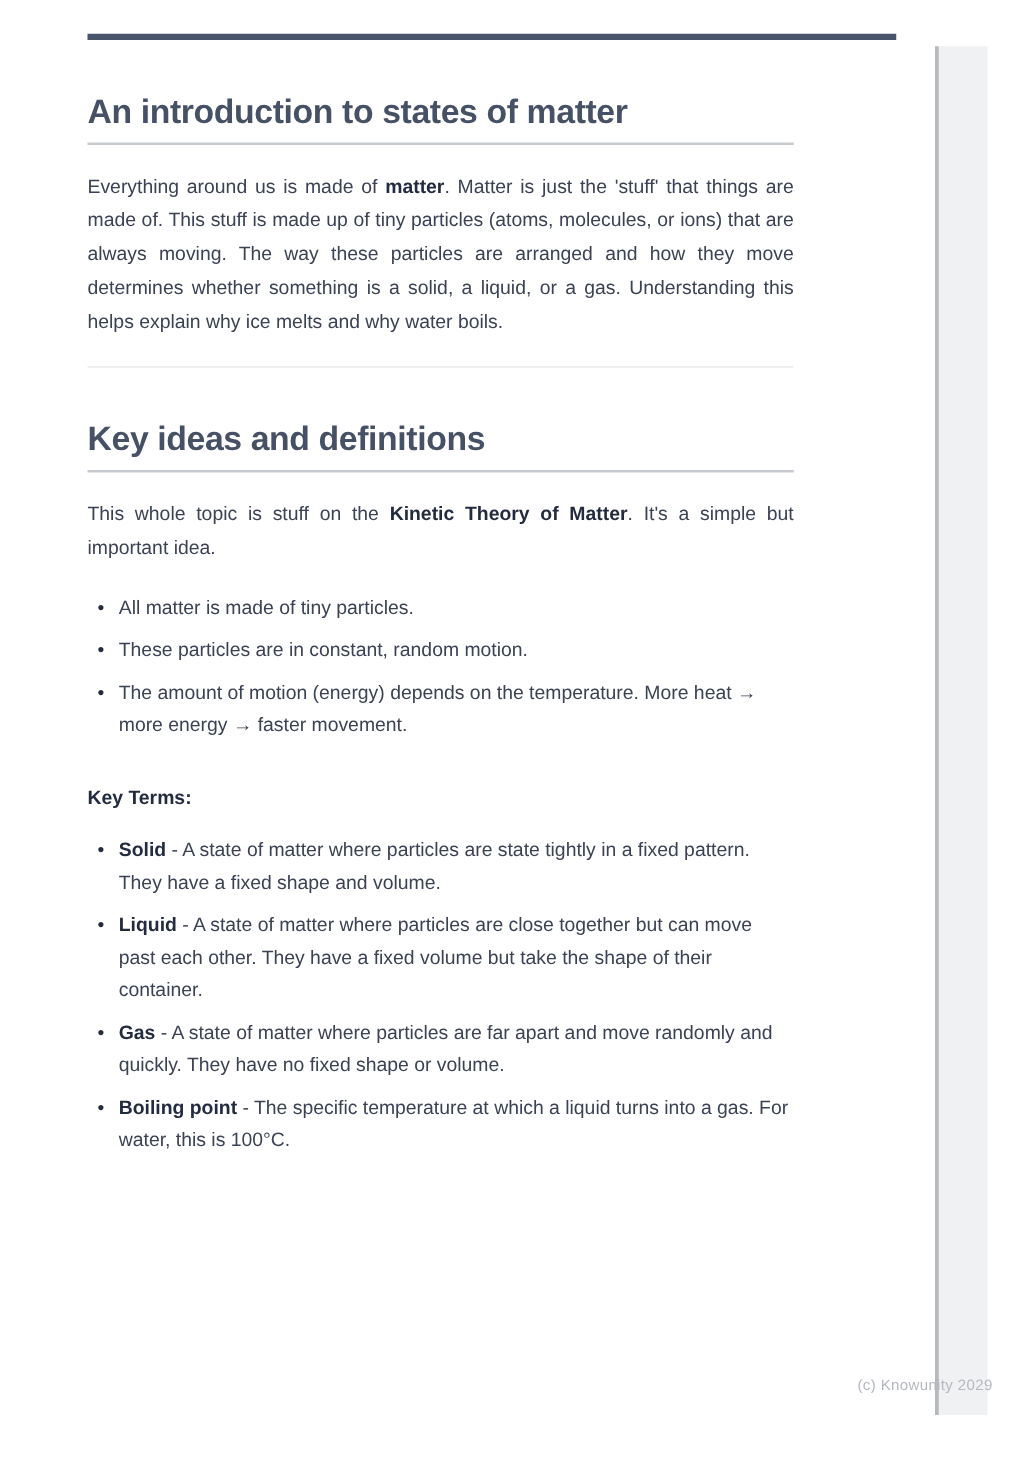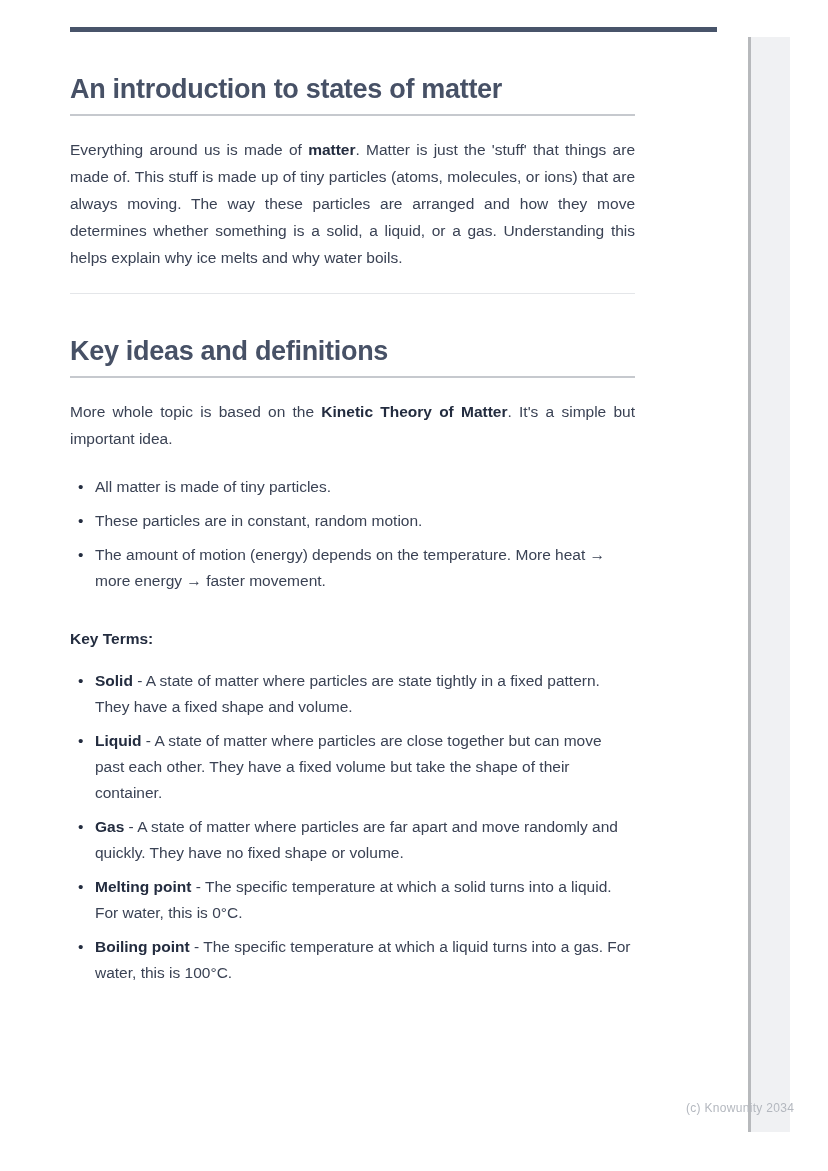--- a/index.html
+++ b/index.html
@@ -89,37 +89,36 @@
       <h2>An introduction to states of matter</h2>
       <div class="h2-rule"></div>
       <p class="body just"><span>Everything around us is made of </span><b>matter</b><span>. Matter is just the 'stuff' that things are made of. This stuff is made up of tiny particles (atoms, molecules, or ions) that are always moving. The way these particles are arranged and how they move determines whether something is a solid, a liquid, or a gas. Understanding this helps explain why ice melts and why water boils.</span></p>
     </section>
 
     <hr class="divider">
 
     <section>
       <h2>Key ideas and definitions</h2>
       <div class="h2-rule"></div>
-      <p class="body just"><span>More whole topic is based on the </span><b>Kinetic Theory of Matter</b><span>. It's a simple but important idea.</span></p>
+      <p class="body just"><span>This whole topic is stuff on the </span><b>Kinetic Theory of Matter</b><span>. It's a simple but important idea.</span></p>
 
       <ul>
         <li><span>All matter is made of tiny particles.</span></li>
         <li><span>These particles are in constant, random motion.</span></li>
         <li><span>The amount of motion (energy) depends on the temperature. More heat → more energy → faster movement.</span></li>
       </ul>
 
       <p class="terms-label">Key Terms:</p>
 
       <ul class="terms">
         <li><b>Solid</b><span> - A state of matter where particles are state tightly in a fixed pattern. They have a fixed shape and volume.</span></li>
         <li><b>Liquid</b><span> - A state of matter where particles are close together but can move past each other. They have a fixed volume but take the shape of their container.</span></li>
         <li><b>Gas</b><span> - A state of matter where particles are far apart and move randomly and quickly. They have no fixed shape or volume.</span></li>
-        <li><b>Melting point</b><span> - The specific temperature at which a solid turns into a liquid. For water, this is 0°C.</span></li>
         <li><b>Boiling point</b><span> - The specific temperature at which a liquid turns into a gas. For water, this is 100°C.</span></li>
       </ul>
     </section>
 
   </div>
 
   <div class="edge-strip"></div>
-  <div class="watermark">(c) Knowunity 2034</div>
+  <div class="watermark">(c) Knowunity 2029</div>
 
 </div>
 
 </body></html>

